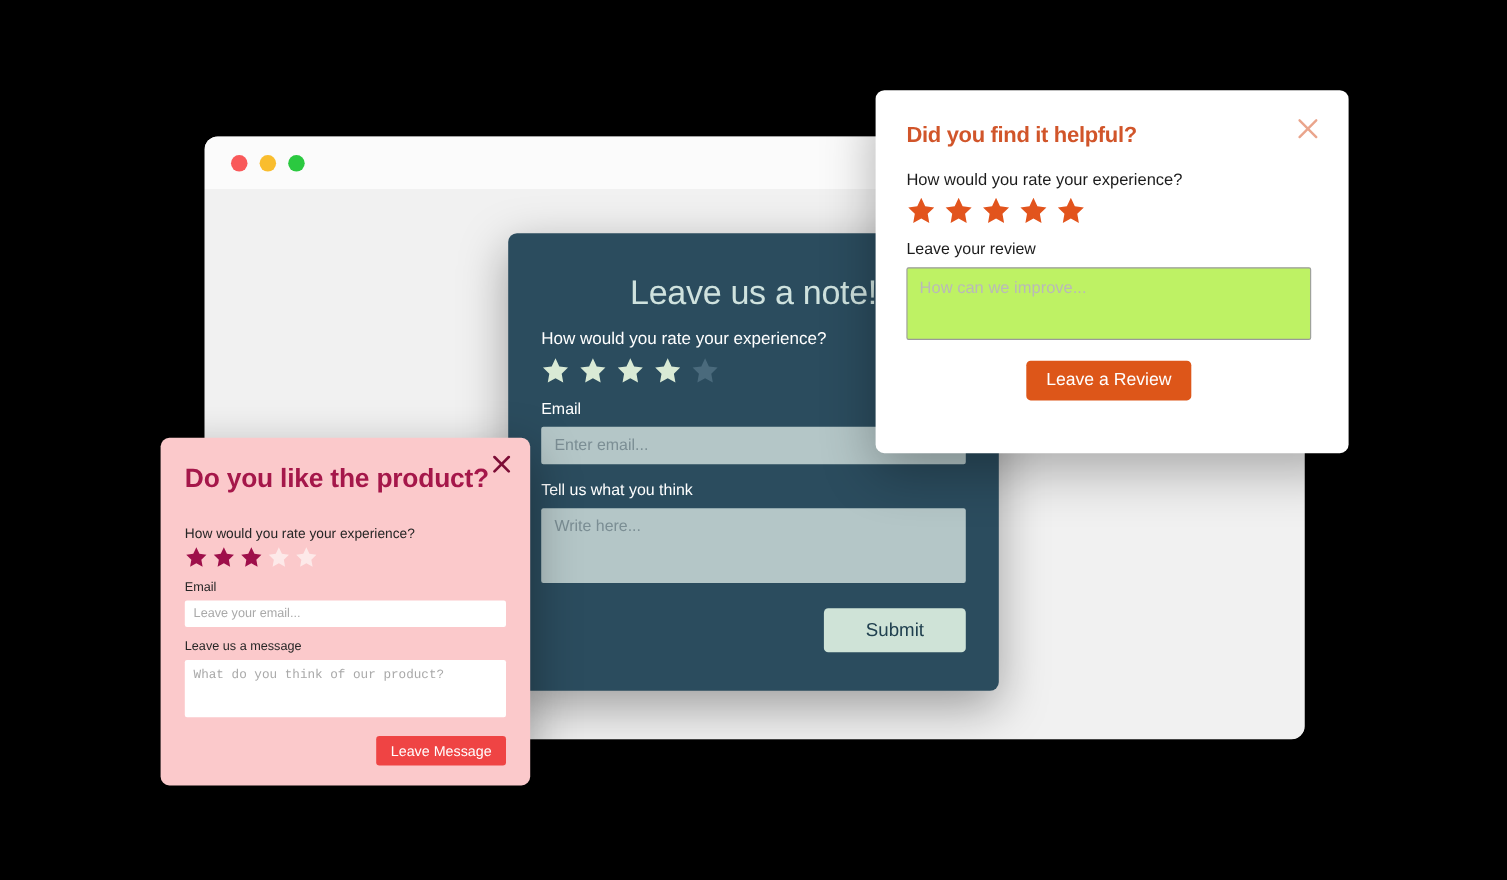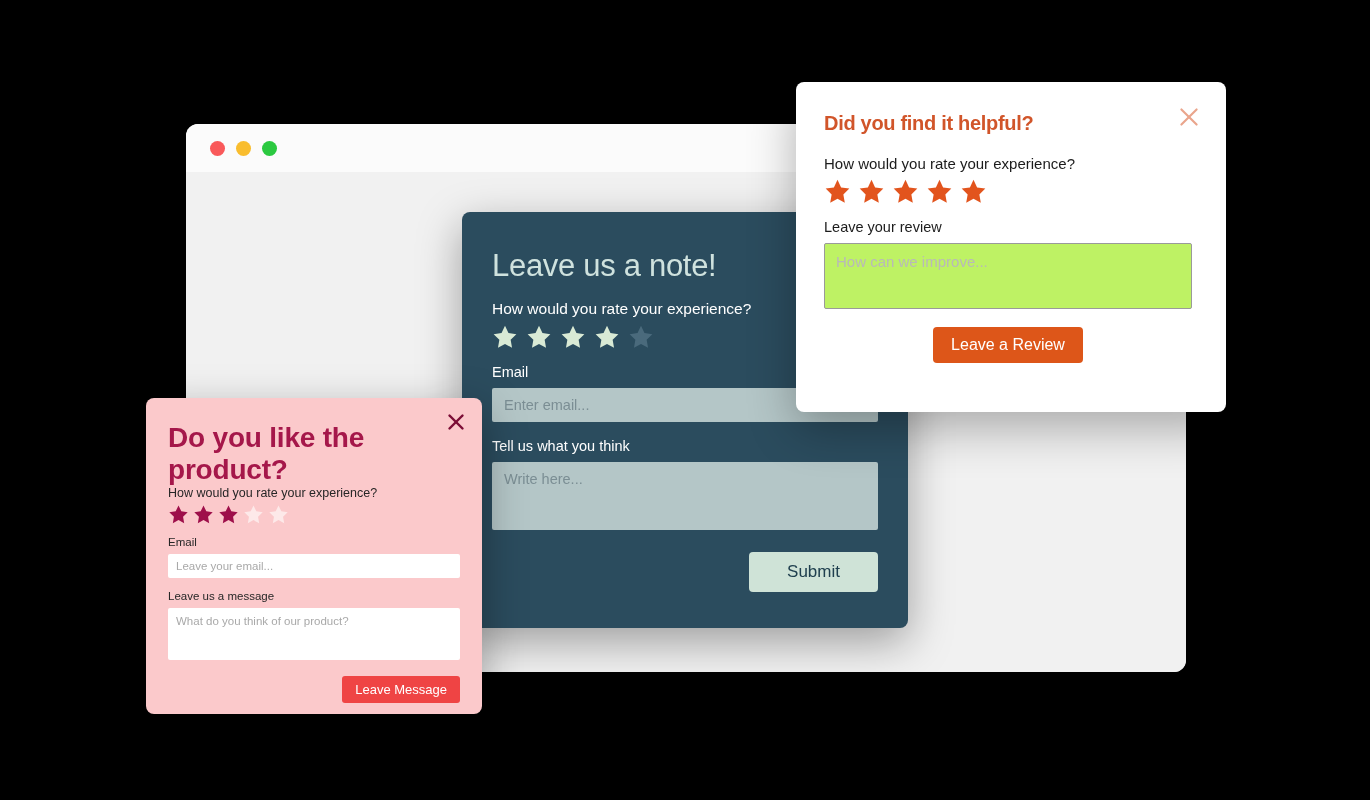--- a/index.html
+++ b/index.html
@@ -59,20 +59,21 @@
     border-radius: 8px;
     padding: 36px 30px 26px 30px;
     box-shadow: 0 14px 44px rgba(0,0,0,0.35);
   }
   .teal-title {
     color: #cfe2de;
     font-size: 31px;
     font-weight: 400;
     letter-spacing: -0.3px;
     margin-bottom: 16px;
+    text-align: center;
   }
   .teal-sub {
     color: #ffffff;
     font-size: 15.5px;
     margin-bottom: 6px;
   }
   .teal-stars { display: flex; gap: 8px; margin-bottom: 14px; }
   .teal-stars svg { width: 26px; height: 26px; display: block; }
   .star-teal-on { fill: #d9ead5; }
   .star-teal-off { fill: #4a6a7c; }
@@ -204,24 +205,24 @@
     position: absolute;
     top: 12px;
     right: 14px;
     width: 24px;
     height: 24px;
     cursor: pointer;
   }
   .pink-close svg { width: 24px; height: 24px; display: block; }
   .pink-title {
     color: #a5174a;
-    font-size: 28px;
+    font-size: 24px;
     font-weight: 700;
     letter-spacing: -0.2px;
-    margin-bottom: 0;
+    margin-bottom: 28px;
   }
   .pink-sub {
     color: #262626;
     font-size: 12.5px;
     margin-bottom: 4px;
   }
   .pink-stars { display: flex; gap: 4px; margin-bottom: 11px; }
   .pink-stars svg { width: 21px; height: 21px; display: block; }
   .star-maroon { fill: #9e0f4a; }
   .star-pale { fill: #fde9e9; }
@@ -244,21 +245,21 @@
   }
   .pink-input::placeholder { color: #a9a9a9; }
   .pink-textarea {
     width: 100%;
     height: 52px;
     background: #ffffff;
     border: none;
     border-radius: 2px;
     padding: 7px 8px;
     font-size: 11.5px;
-    font-family: Liberation Sans, sans-serif;
+    font-family: Liberation Mono, monospace;
     color: #444;
     resize: none;
     margin-bottom: 12px;
   }
   .pink-textarea::placeholder { color: #a9a9a9; }
   .pink-btn-row { display: flex; justify-content: flex-end; }
   .pink-btn {
     background: #ef4444;
     color: #ffffff;
     border: none;

